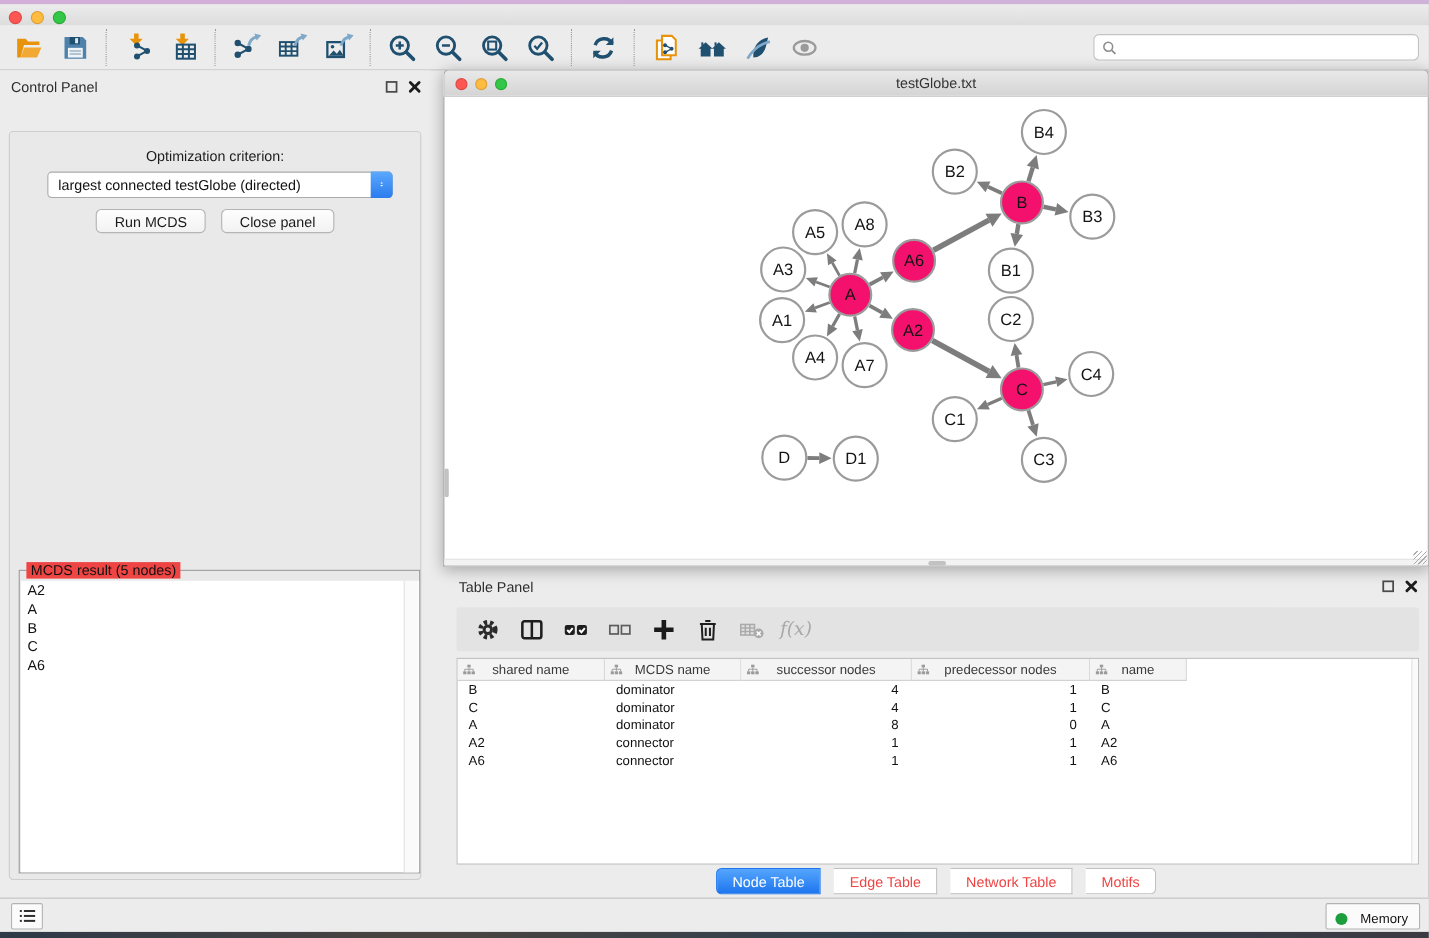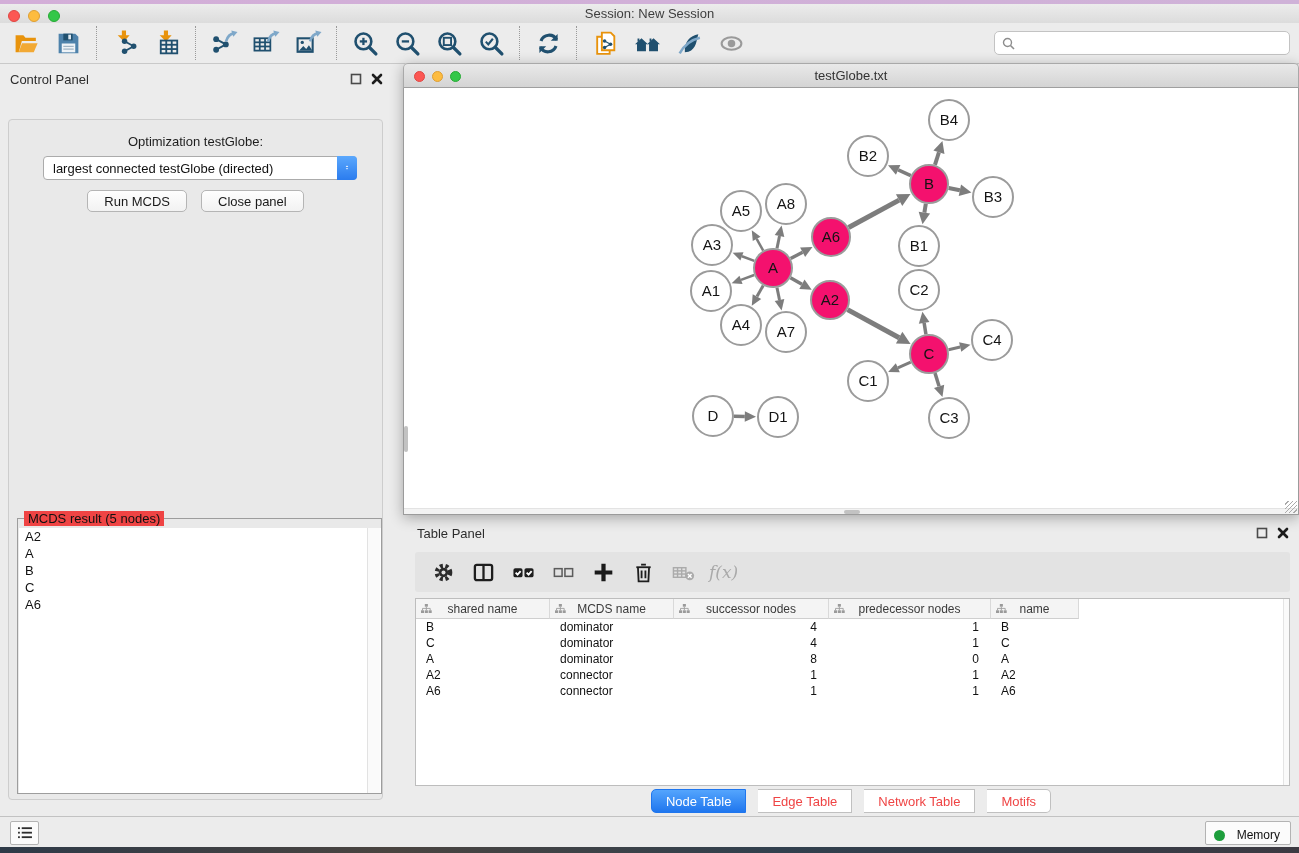--- a/index.html
+++ b/index.html
@@ -131,21 +131,20 @@
 <div class="screen">
   <div class="wall-top"></div>
   <div class="wall-bottom"></div>
 
   <div class="titlebar">
     <div class="lights">
       <div class="light red"></div>
       <div class="light yellow"></div>
       <div class="light green"></div>
     </div>
-    <div class="title">Session: New Session</div>
   </div>
 
   <div class="toolbar" id="main-toolbar">
     <div class="tb-group">
         <div class="tb-btn">
           <span style="display: flex;">
             <svg width="27" height="27" viewBox="0 0 26 26">
               <path d="M2.5 21.5V5h7.5l2 2.5H22v3H8.5L5.5 21.5z" fill="#e8930c"></path>
               <path d="M5.5 21.5l3.2-8.7h15L20 21.5z" fill="#f2a934"></path>
             </svg>
@@ -380,21 +379,21 @@
             <svg width="12" height="12" viewBox="0 0 12 12">
               <g stroke="#1c1c1c" stroke-width="2.6" stroke-linecap="round">
                 <line x1="2" y1="2" x2="10" y2="10"></line>
                 <line x1="10" y1="2" x2="2" y2="10"></line>
               </g>
             </svg>
           </span>
         </span>
     </div>
     <div class="cp-body">
-      <div class="opt-label">Optimization testGlobe:</div>
+      <div class="opt-label">Optimization criterion:</div>
       <div class="opt-select">
         <span class="val">largest connected testGlobe (directed)</span>
         <span class="stepper" id="stepper-slot">
             <svg width="8" height="12" viewBox="0 0 8 12">
               <g fill="#fff">
                 <path d="M1 4.5L4 1l3 3.5z" transform="translate(0,0)"></path>
                 <path d="M1 7.5L4 11l3-3.5z" transform="translate(0,0)"></path>
               </g>
             </svg>
           </span>

